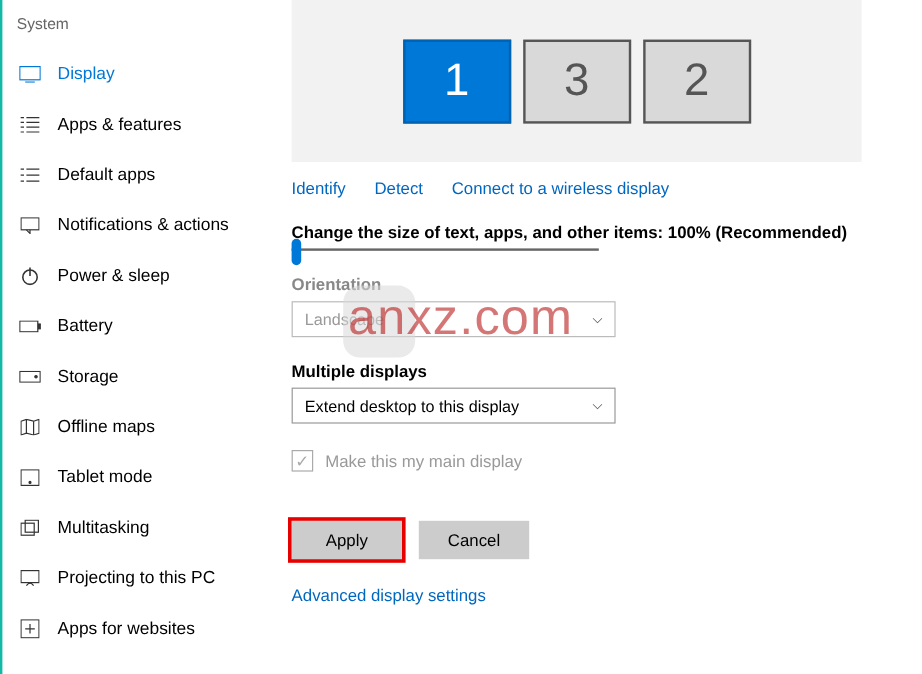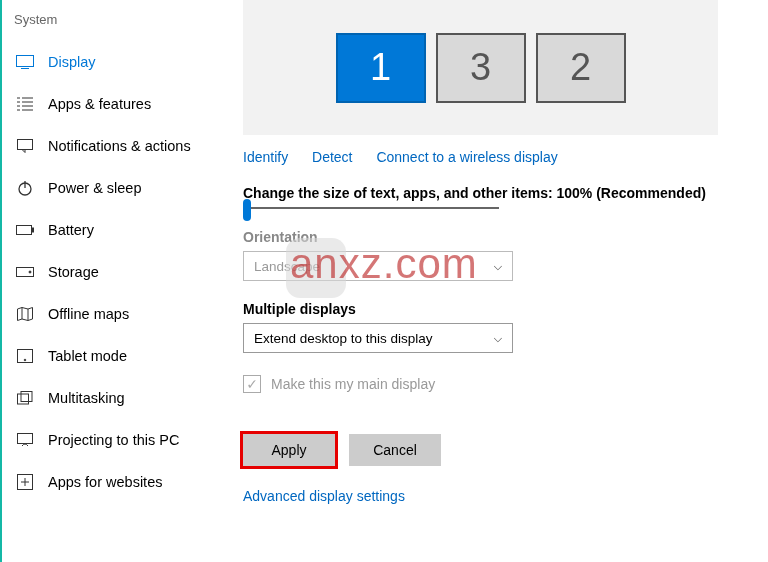--- a/index.html
+++ b/index.html
@@ -61,20 +61,33 @@
             <line x1="0" y1="9" x2="3" y2="9"></line>
             <line x1="5" y1="9" x2="16" y2="9"></line>
             <line x1="0" y1="13" x2="3" y2="13"></line>
             <line x1="5" y1="13" x2="16" y2="13"></line>
           </svg>
         </span>
       <span class="side-label">Apps &amp; features</span>
     </div>
     <div class="side-item">
       <span class="side-icon">
+          <svg width="16" height="14" viewBox="0 0 16 14" stroke="currentColor">
+            <line x1="0" y1="2" x2="3" y2="2"></line>
+            <line x1="5" y1="2" x2="16" y2="2"></line>
+            <line x1="0" y1="7" x2="3" y2="7"></line>
+            <line x1="5" y1="7" x2="16" y2="7"></line>
+            <line x1="0" y1="12" x2="3" y2="12"></line>
+            <line x1="5" y1="12" x2="16" y2="12"></line>
+          </svg>
+        </span>
+      <span class="side-label">Default apps</span>
+    </div>
+    <div class="side-item">
+      <span class="side-icon">
           <svg width="16" height="14" viewBox="0 0 16 14" fill="none" stroke="currentColor">
             <rect x="0.5" y="0.5" width="15" height="10"></rect>
             <path d="M5 10.5 L8 13.5 L8 10.5"></path>
           </svg>
         </span>
       <span class="side-label">Notifications &amp; actions</span>
     </div>
     <div class="side-item">
       <span class="side-icon">
           <svg width="16" height="16" viewBox="0 0 16 16" fill="none" stroke="currentColor" stroke-width="1.3">

